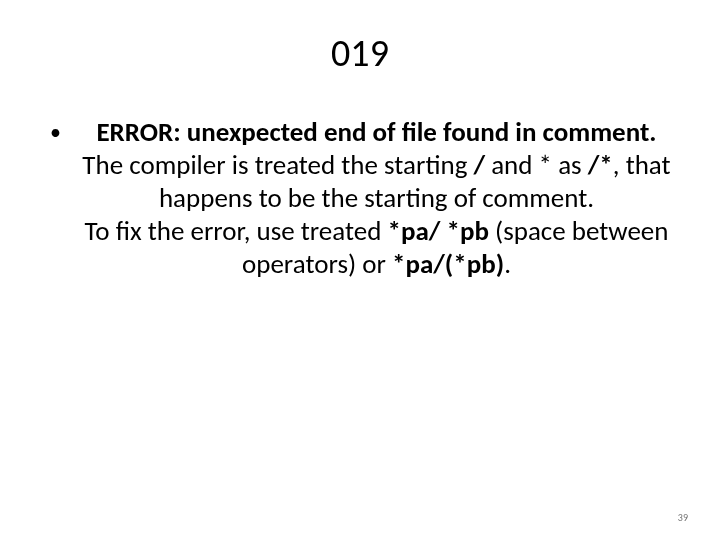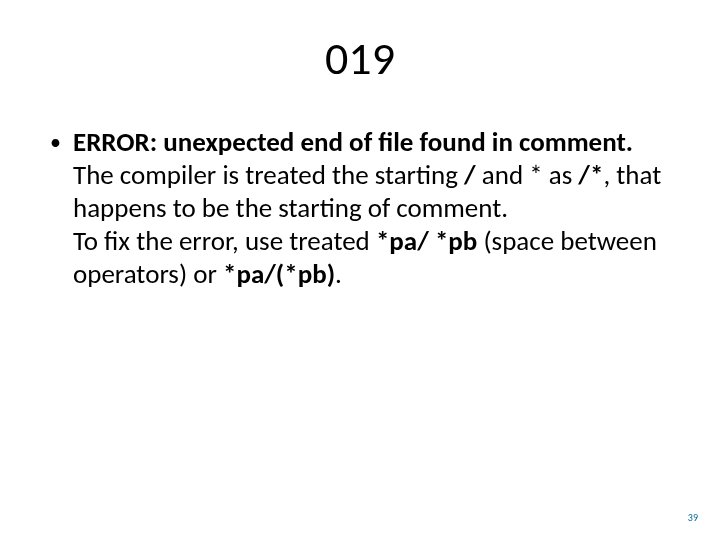--- a/index.html
+++ b/index.html
@@ -5,21 +5,21 @@
   * { margin: 0; padding: 0; box-sizing: border-box; }
   html, body { width: 720px; height: 540px; background: #fff; font-family: Calibri, Arial, sans-serif; color: #000; }
   .slide {
     position: relative;
     width: 720px;
     height: 540px;
     padding: 20px 40px 30px 40px;
   }
   .title {
     text-align: center;
-    font-size: 46px;
+    font-size: 38px;
     font-weight: 400;
     margin-top: 10px;
     margin-bottom: 40px;
   }
   .content {
     font-size: 27px;
     line-height: 1.22;
     padding-left: 10px;
   }
   .bullet-row {
@@ -27,27 +27,28 @@
     align-items: flex-start;
   }
   .bullet {
     font-size: 22px;
     line-height: 1.4;
     padding-right: 12px;
     padding-top: 2px;
   }
   .bullet-text {
     flex: 1;
+    text-align: center;
   }
   .page-num {
     position: absolute;
     bottom: 16px;
-    right: 22px;
+    right: 32px;
     font-size: 10px;
-    color: #0369a1;
+    color: #737373;
   }
 </style>
 </head>
 <body>
 
 <div class="slide">
   <h1 class="title">019</h1>
 
   <div class="content">
     <div class="bullet-row">

